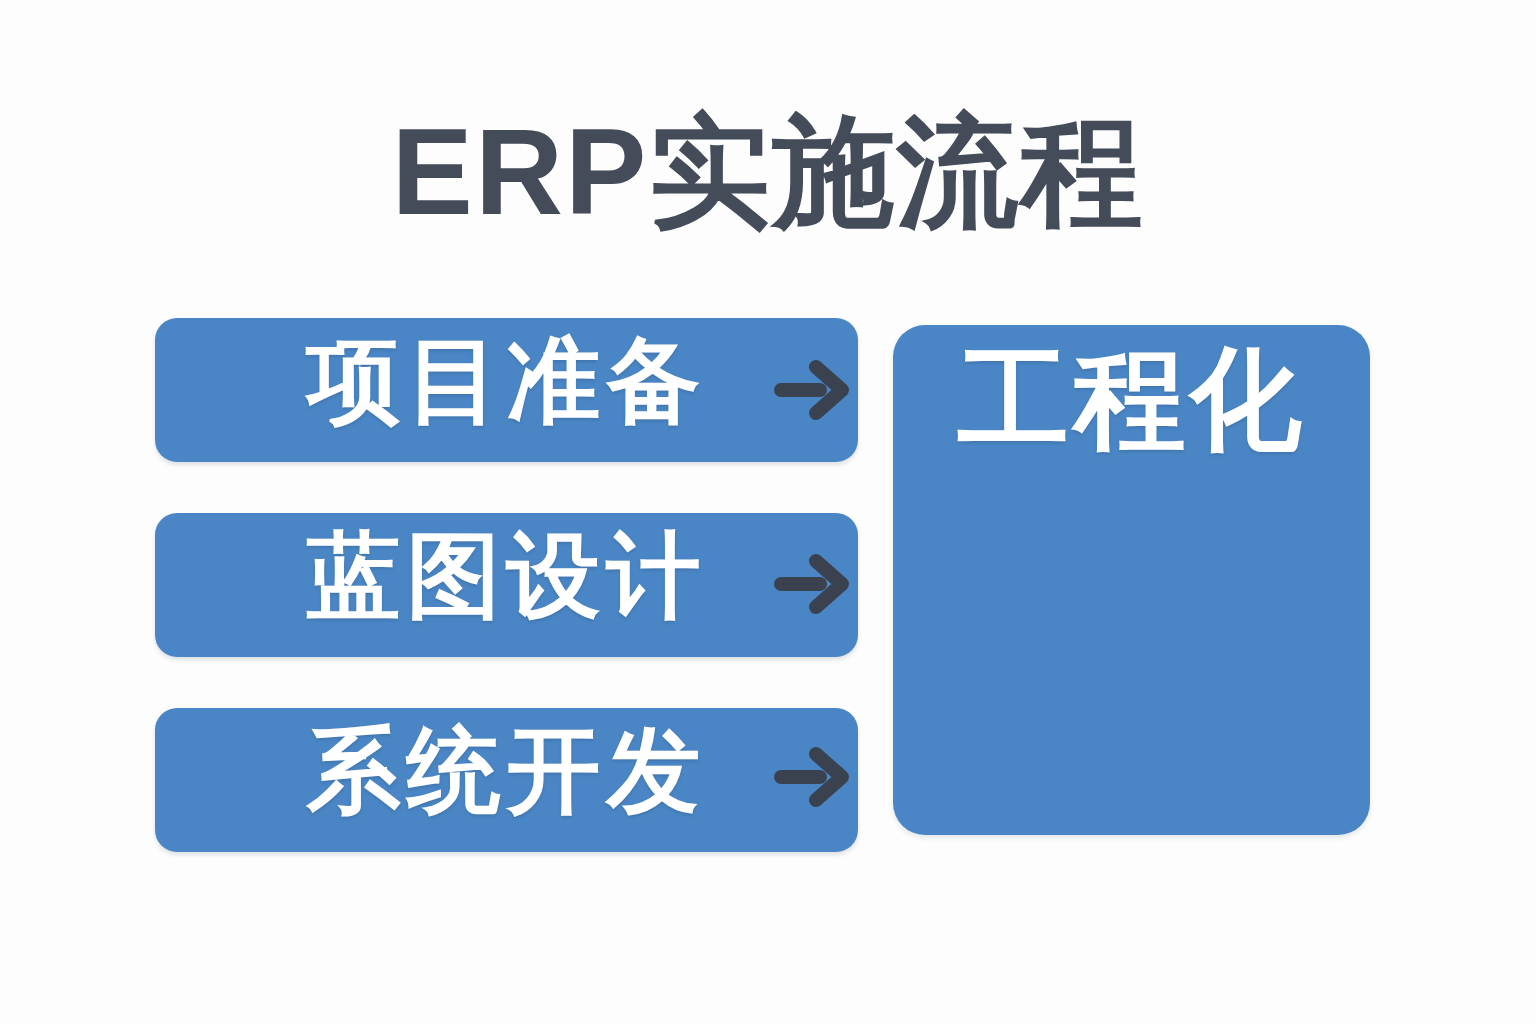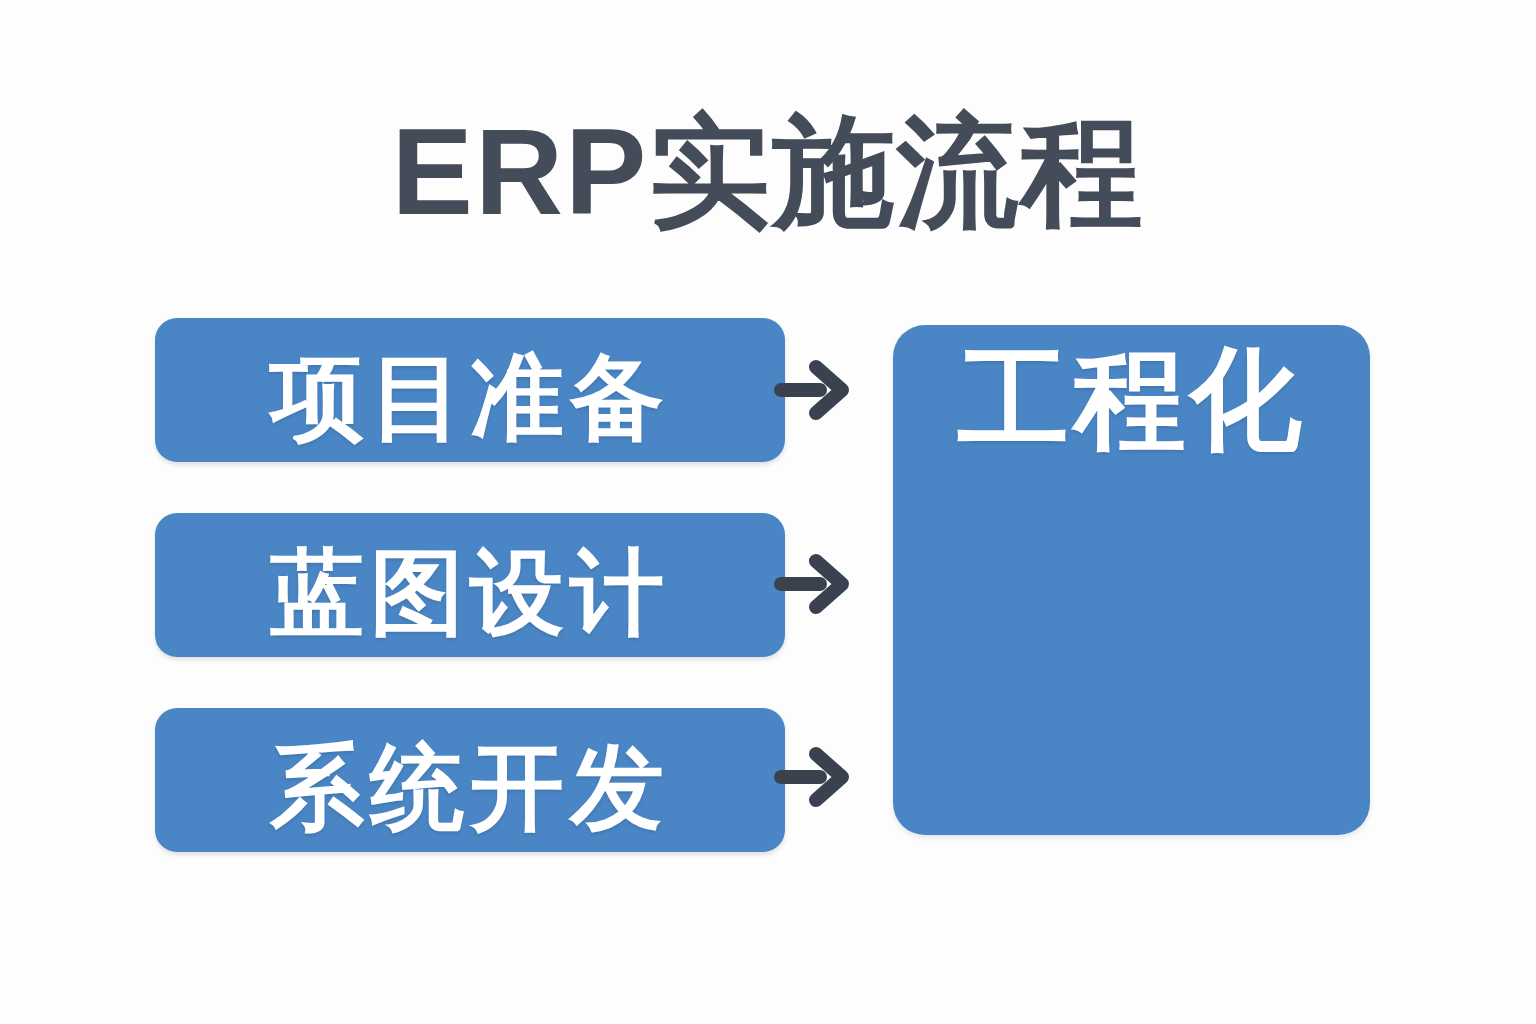--- a/index.html
+++ b/index.html
@@ -30,26 +30,26 @@
     text-align: center;
     font-size: 122px;
     line-height: 1.12;
     font-weight: 800;
     color: var(--ink);
     letter-spacing: 2px;
   }
   .step {
     position: absolute;
     left: 155px;
-    width: 630px;
+    width: 703px;
     height: 144px;
     background: var(--accent);
     border-radius: 22px;
     display: flex;
-    align-items: flex-end;
+    align-items: flex-start;
     justify-content: center;
     box-shadow: 0 3px 4px rgba(90,100,115,0.18);
   }
   .step-1 { top: 318px; }
   .step-2 { top: 513px; }
   .step-3 { top: 708px; }
   .step .label {
     color: var(--box-text);
     font-size: 94px;
     font-weight: 800;

